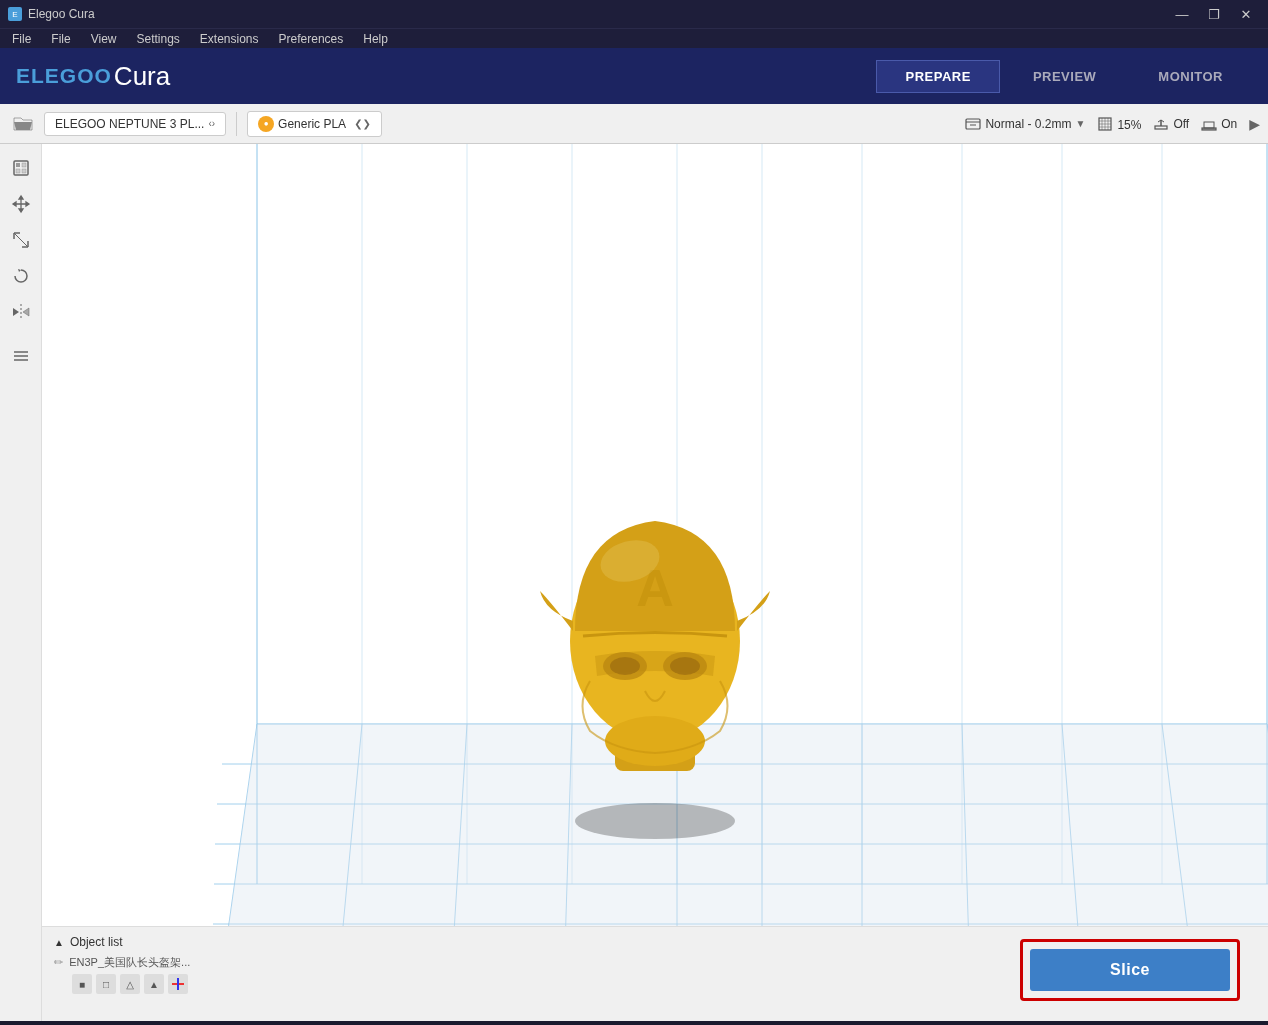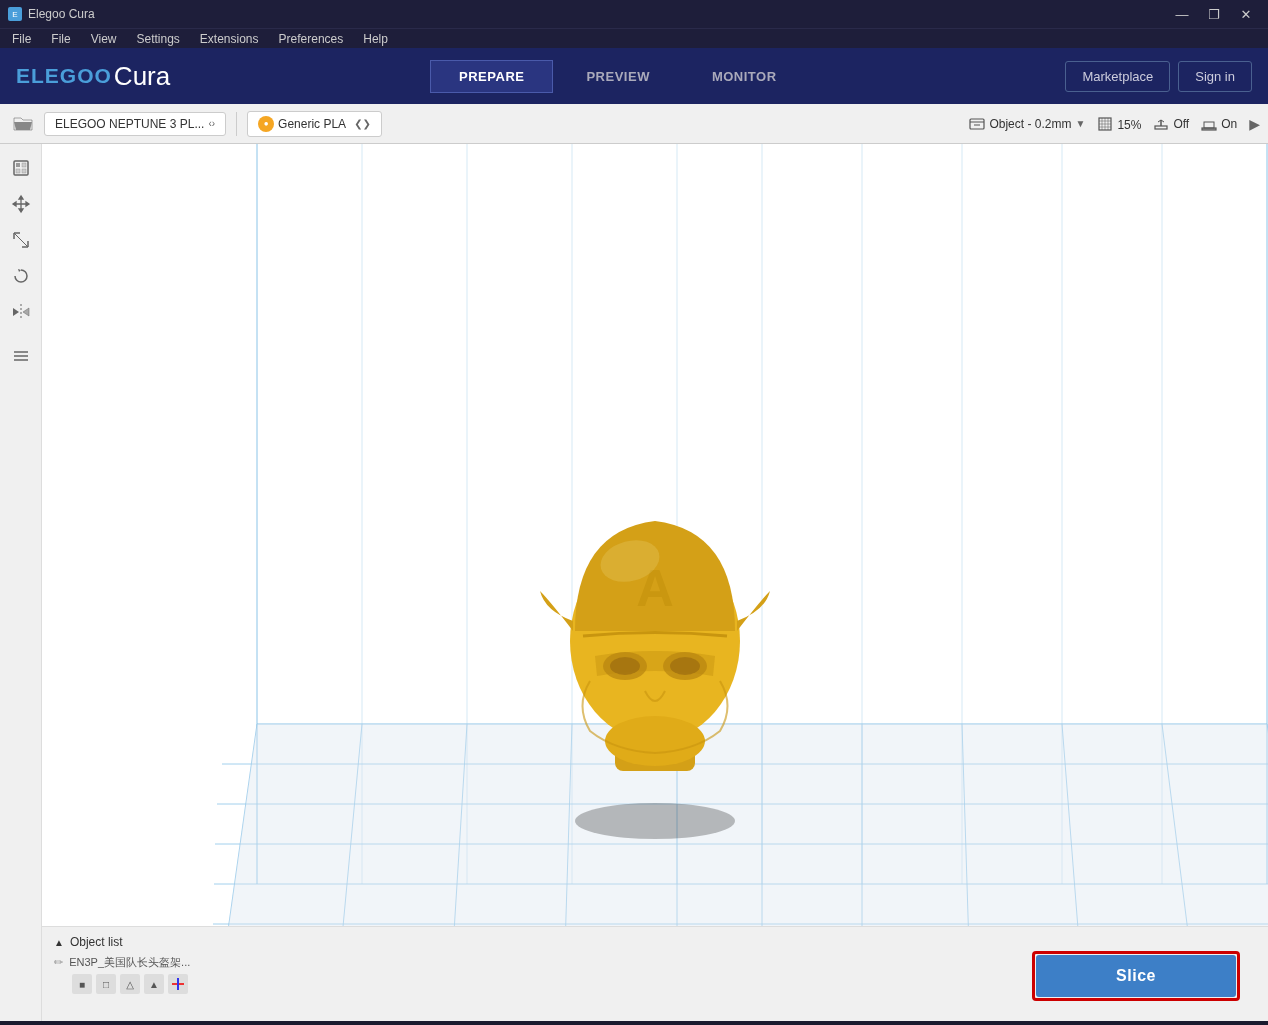--- a/index.html
+++ b/index.html
@@ -307,21 +307,21 @@
       color: #555;
     }
 
     
     .slice-btn-container {
       position: absolute;
       bottom: 20px;
       right: 28px;
       border: 3px solid #cc0000;
       border-radius: 4px;
-      padding: 1px;
+      padding: 7px;
       text-decoration: underline;
     }
     .slice-btn {
       width: 200px;
       height: 42px;
       background: #3d7fc7;
       color: white;
       border: none;
       border-radius: 3px;
       font-size: 16px;
@@ -369,24 +369,20 @@
     <span class="logo-elegoo">ELEGOO</span>
     <span class="logo-cura"> Cura</span>
   </div>
 
   <div class="header-tabs">
     <button class="header-tab active">PREPARE</button>
     <button class="header-tab">PREVIEW</button>
     <button class="header-tab">MONITOR</button>
   </div>
 
-  <div class="header-right">
-    <button class="header-btn">Marketplace</button>
-    <button class="header-btn">Sign in</button>
-  </div>
 </div>
 
 <div class="toolbar">
   <div class="toolbar-folder">
     <svg width="20" height="16" viewBox="0 0 20 16" fill="#555">
       <path d="M1 2h7l2 2h9v10H1z" stroke="#555" stroke-width="0.5" fill="none"></path>
       <path d="M1 6h18l-2 8H3z" fill="#888"></path>
     </svg>
   </div>
 
@@ -404,21 +400,21 @@
     <span style="font-size:10px; color:#666; margin-left:4px;">❮❯</span>
   </div>
 
   <div class="toolbar-right">
     <div class="toolbar-setting">
       <svg width="16" height="16" viewBox="0 0 16 16" fill="none">
         <rect x="1" y="3" width="14" height="10" rx="1" stroke="#555" stroke-width="1.2" fill="none"></rect>
         <line x1="1" y1="6" x2="15" y2="6" stroke="#555" stroke-width="1"></line>
         <line x1="5" y1="9" x2="11" y2="9" stroke="#555" stroke-width="1"></line>
       </svg>
-      <span>Object - 0.2mm</span>
+      <span>Normal - 0.2mm</span>
       <span class="toolbar-chevron-right">▼</span>
     </div>
 
     <div style="display:flex; align-items:flex-end; gap:4px;">
       <svg width="16" height="16" viewBox="0 0 16 16" fill="none">
         <rect x="2" y="2" width="12" height="12" stroke="#555" stroke-width="1.2" fill="none"></rect>
         <path d="M2 5h12M2 8h12M2 11h12M5 2v12M8 2v12M11 2v12" stroke="#555" stroke-width="0.5"></path>
       </svg>
       <span>15%</span>
     </div>

